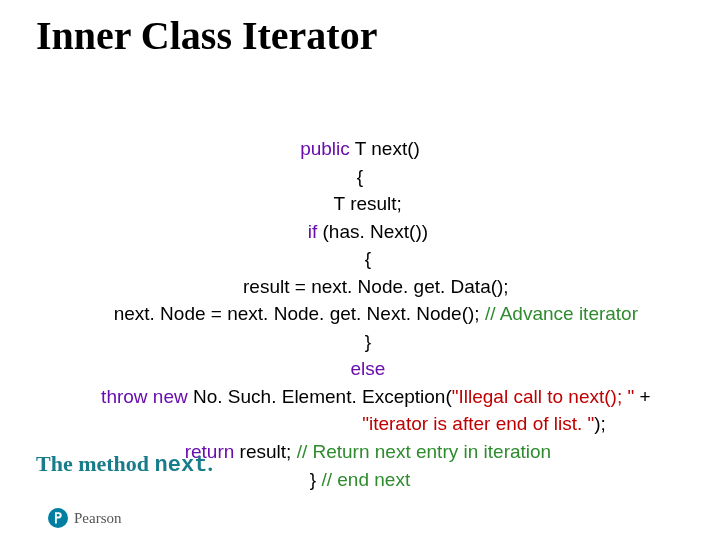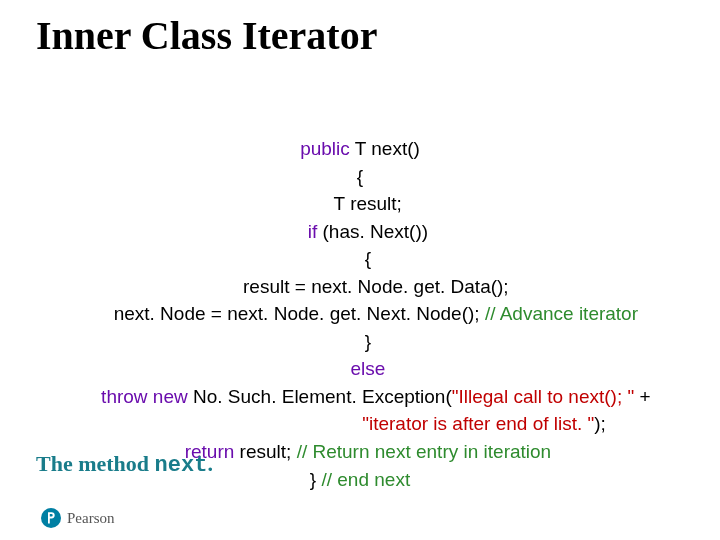--- a/index.html
+++ b/index.html
@@ -5,21 +5,21 @@
   * { margin: 0; padding: 0; box-sizing: border-box; }
   html, body { width: 720px; height: 540px; background: #fff; font-family: Arial, Helvetica, sans-serif; overflow: hidden; }
   .slide { position: relative; width: 720px; height: 540px; padding: 12px 36px 8px 36px; }
   .title { font-family: "Times New Roman", Times, serif; font-size: 40px; font-weight: 700; color: #000; margin-bottom: 76px; }
   .code { font-family: Arial, Helvetica, sans-serif; font-size: 19px; line-height: 1.45; color: #000; white-space: pre; text-align: center; }
   .kw { color: #6a0dad; }          
   .cm { color: #2e8b2e; }          
   .str { color: #c00000; }         
   .caption { position: absolute; left: 36px; bottom: 62px; font-family: "Times New Roman", Times, serif; font-size: 22px; font-weight: 700; color: #197c8a; }
   .caption .mono { font-family: "Courier New", Courier, monospace; }
-  .footer { position: absolute; left: 41px; right: 12px; bottom: 12px; display: flex; align-items: center; justify-content: space-between; }
+  .footer { position: absolute; left: 48px; right: 12px; bottom: 12px; display: flex; align-items: center; justify-content: space-between; }
   .brand { display: flex; align-items: center; gap: 6px; }
   .brand-name { font-family: Georgia, "Times New Roman", serif; font-size: 15px; color: #555; }
   .copyright { font-size: 12.5px; color: #000; }
   .logo-svg { display: block; }
 </style>
 </head>
 <body>
 
 <div class="slide">
 

